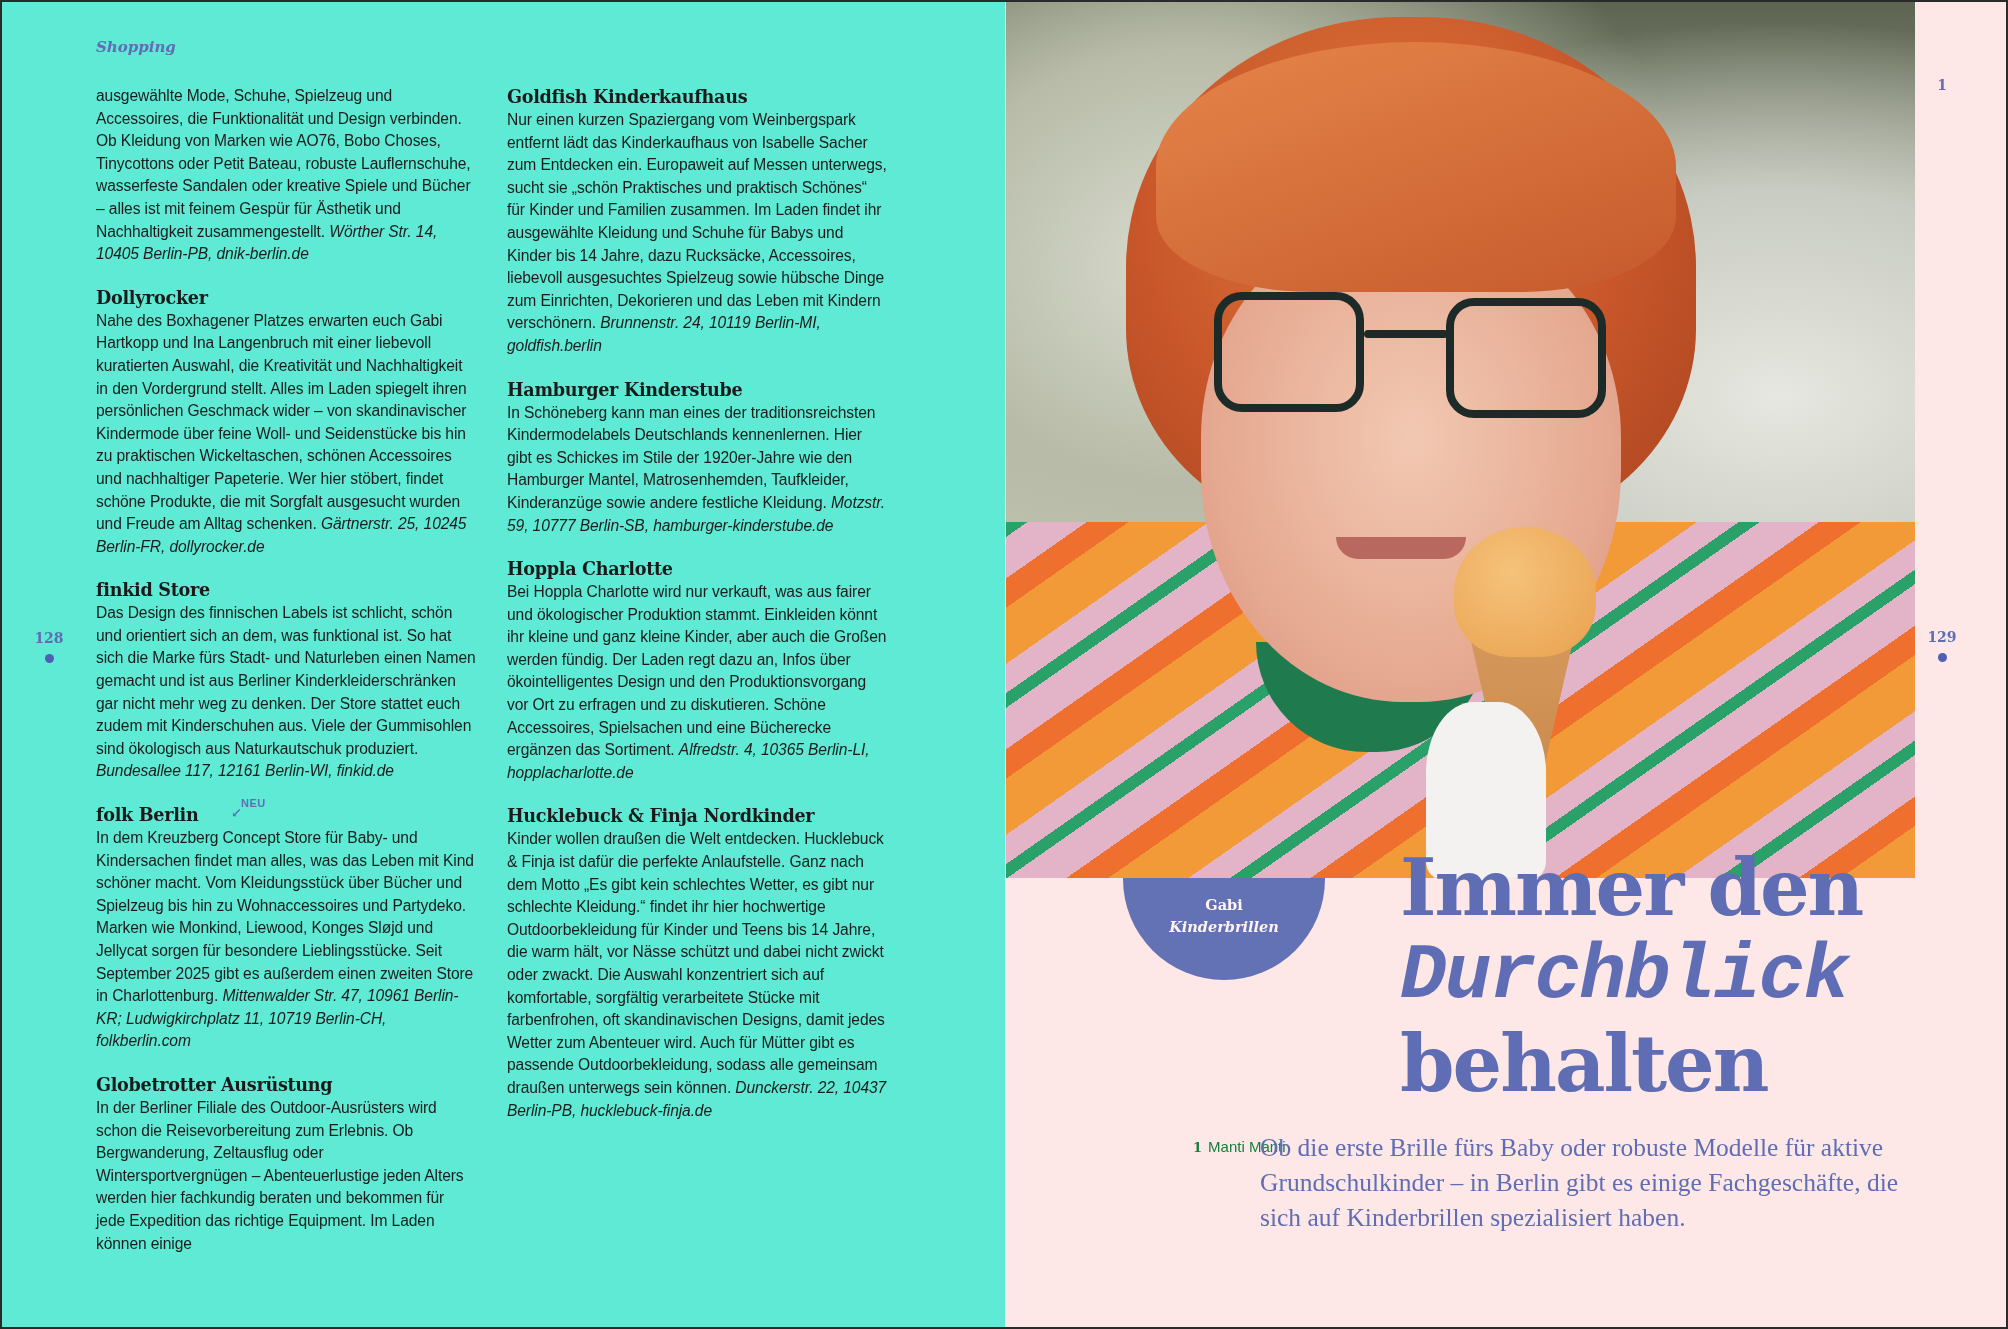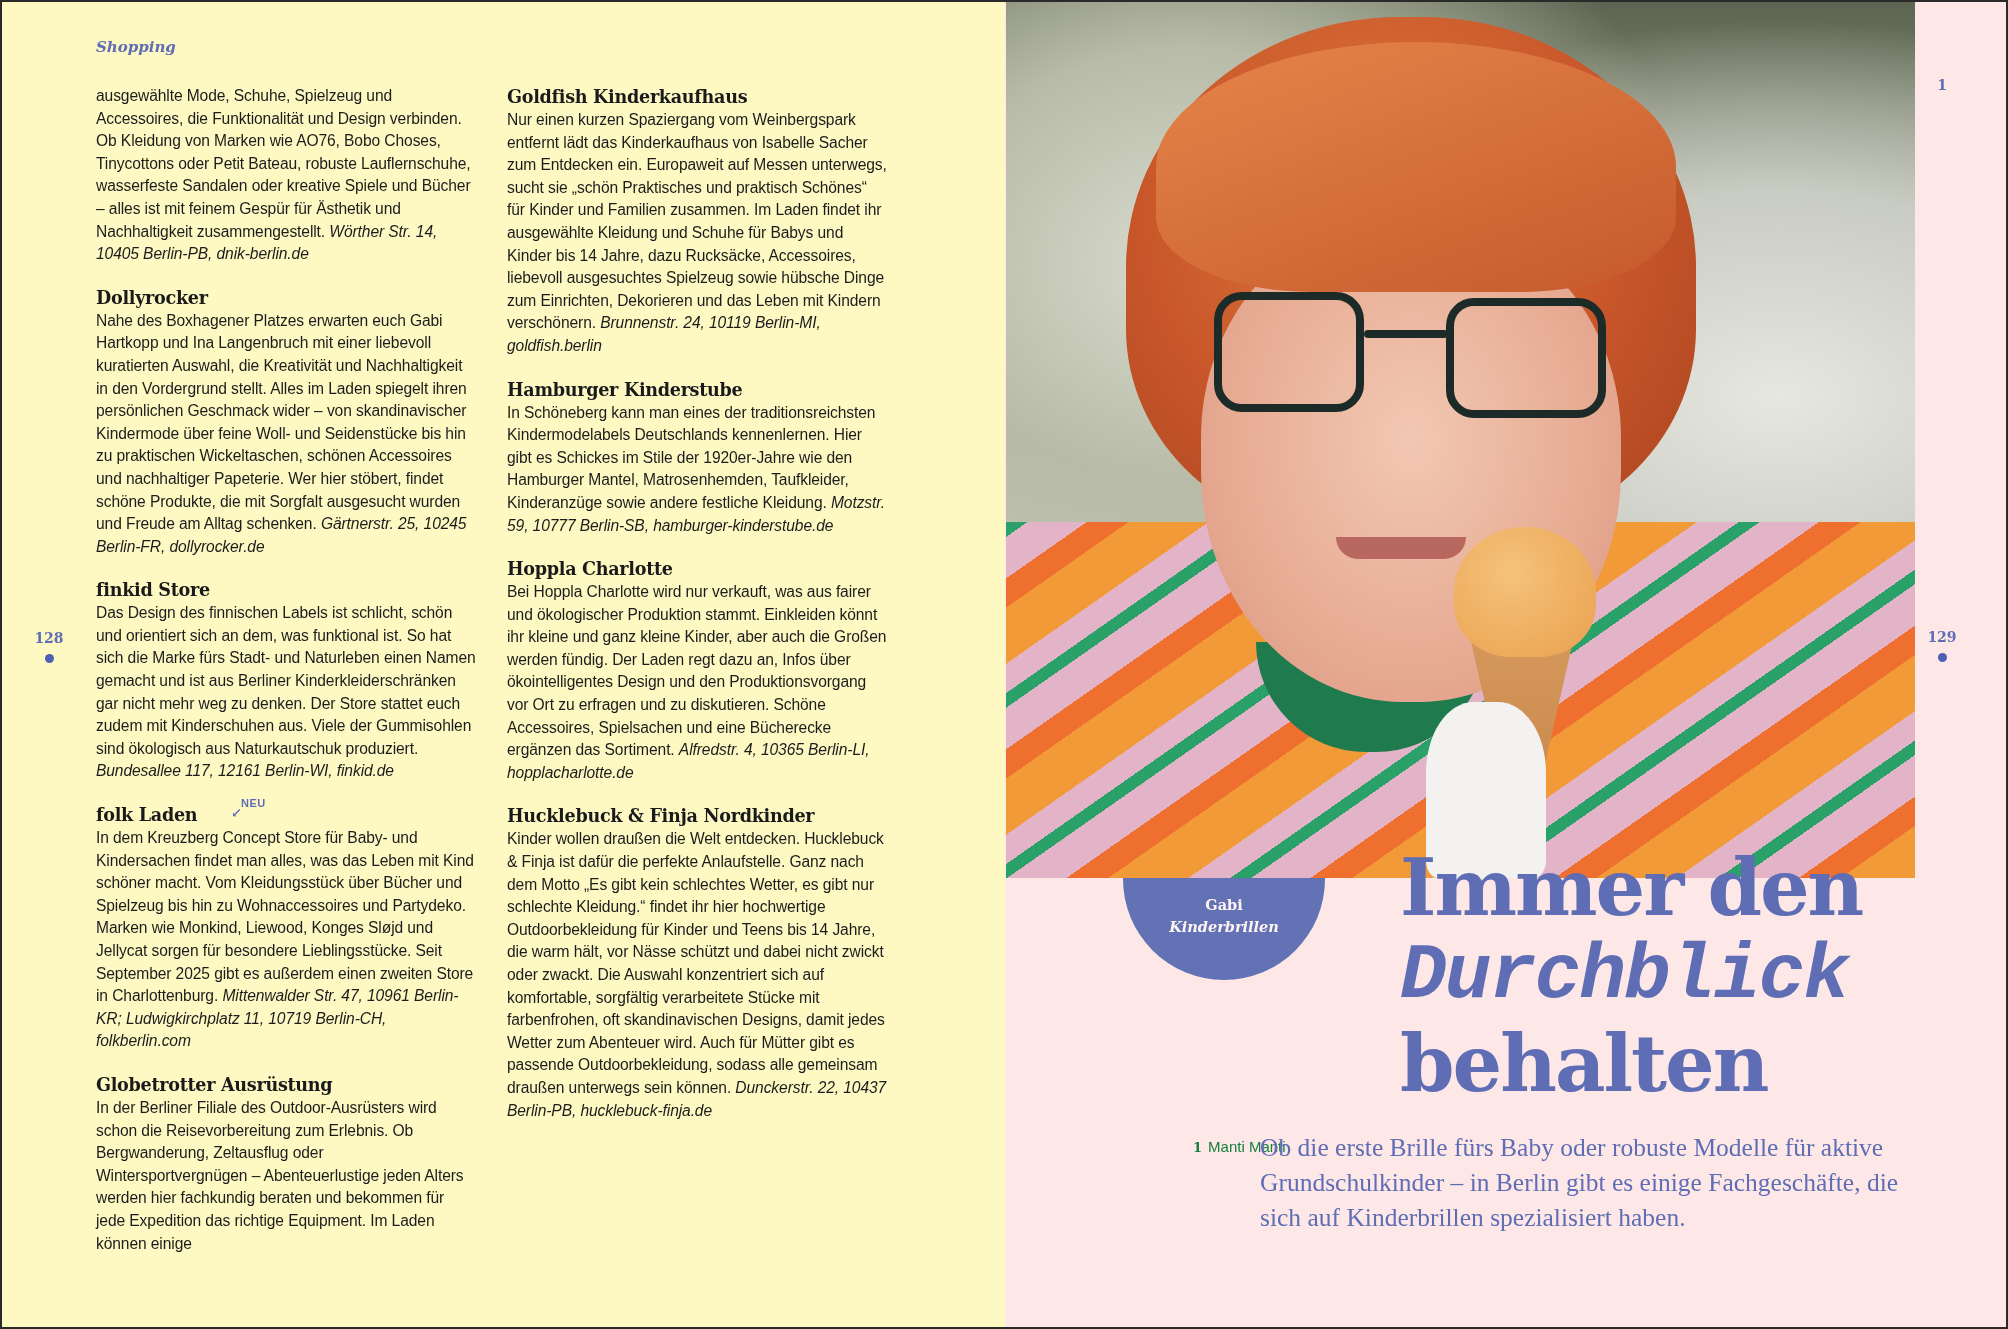--- a/index.html
+++ b/index.html
@@ -2,21 +2,21 @@
 <html><head>
   <meta charset="utf-8">
   <style>
     * { box-sizing: border-box; margin: 0; padding: 0; }
     html, body { width: 2008px; height: 1329px; overflow: hidden; background: #ffffff; }
     body { position: relative; font-family: "DejaVu Sans", sans-serif; color: #1e1e1e; }
 
     .spread { position: absolute; left: 0; top: 0; width: 2008px; height: 1329px;
       border: 2px solid #2a2a2a; overflow: hidden; background: #fff; }
 
-    .left-page { position: absolute; left: 0; top: 0; width: 1003px; height: 1325px; background: #fef9c3; }
+    .left-page { position: absolute; left: 0; top: 0; width: 1003px; height: 1325px; background: #5eead4; }
     .right-page { position: absolute; left: 1003px; top: 0; width: 1003px; height: 1325px; background: #fde8e7; }
 
     .running-head { position: absolute; left: 94px; top: 36px;
       font-family: "DejaVu Serif", serif; font-style: italic; font-weight: bold;
       font-size: 15px; color: #5f6db5; }
 
     .folio { position: absolute; font-family: "DejaVu Serif", serif; font-weight: bold;
       font-size: 14px; color: #5f6db5; text-align: center; width: 40px; }
     .folio .dot { display: block; width: 9px; height: 9px; border-radius: 50%;
       background: #4f5fb3; margin: 8px auto 0; }
@@ -110,21 +110,21 @@
       <div class="entry">
         <h3>Dollyrocker</h3>
         <p><span>Nahe des Boxhagener Platzes erwarten euch Gabi Hartkopp und Ina Langenbruch mit einer liebevoll kuratierten Auswahl, die Kreativität und Nachhaltigkeit in den Vordergrund stellt. Alles im Laden spiegelt ihren persönlichen Geschmack wider – von skandinavischer Kindermode über feine Woll- und Seidenstücke bis hin zu praktischen Wickeltaschen, schönen Accessoires und nachhaltiger Papeterie. Wer hier stöbert, findet schöne Produkte, die mit Sorgfalt ausgesucht wurden und Freude am Alltag schenken.</span> <span class="addr">Gärtnerstr. 25, 10245 Berlin-FR, dollyrocker.de</span></p>
       </div>
       <div class="entry">
         <h3>finkid Store</h3>
         <p><span>Das Design des finnischen Labels ist schlicht, schön und orientiert sich an dem, was funktional ist. So hat sich die Marke fürs Stadt- und Naturleben einen Namen gemacht und ist aus Berliner Kinderkleiderschränken gar nicht mehr weg zu denken. Der Store stattet euch zudem mit Kinderschuhen aus. Viele der Gummisohlen sind ökologisch aus Naturkautschuk produziert.</span> <span class="addr">Bundesallee 117, 12161 Berlin-WI, finkid.de</span></p>
       </div>
       <div class="entry">
         <h3>
-          <span>folk Laden</span>
+          <span>folk Berlin</span>
           <span class="neu-arrow">↙</span>
           <span class="neu-tag">NEU</span>
         </h3>
         <p><span>In dem Kreuzberg Concept Store für Baby- und Kindersachen findet man alles, was das Leben mit Kind schöner macht. Vom Kleidungsstück über Bücher und Spielzeug bis hin zu Wohnaccessoires und Partydeko. Marken wie Monkind, Liewood, Konges Sløjd und Jellycat sorgen für besondere Lieblingsstücke. Seit September 2025 gibt es außerdem einen zweiten Store in Charlottenburg.</span> <span class="addr">Mittenwalder Str. 47, 10961 Berlin-KR; Ludwigkirchplatz 11, 10719 Berlin-CH, folkberlin.com</span></p>
       </div>
       <div class="entry">
         <h3>Globetrotter Ausrüstung</h3>
         <p>In der Berliner Filiale des Outdoor-Ausrüsters wird schon die Reisevorbereitung zum Erlebnis. Ob Bergwanderung, Zeltausflug oder Wintersportvergnügen – Abenteuerlustige jeden Alters werden hier fachkundig beraten und bekommen für jede Expedition das richtige Equipment. Im Laden können einige</p>
       </div>
     </div>

